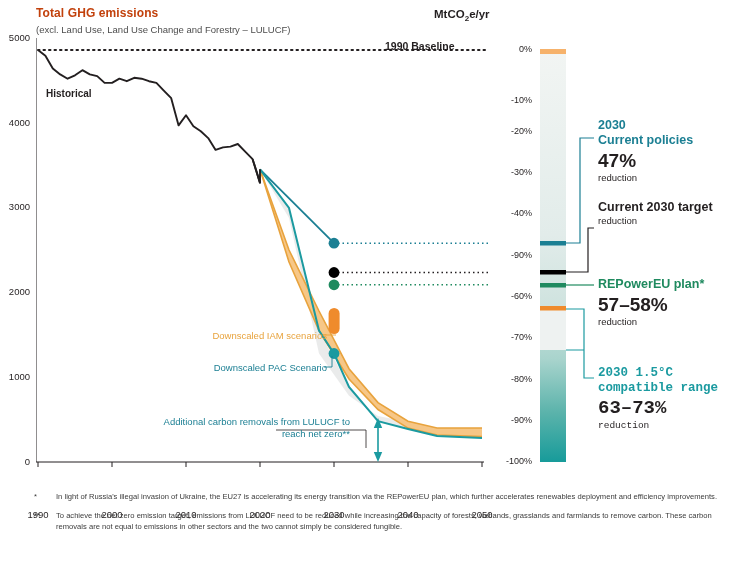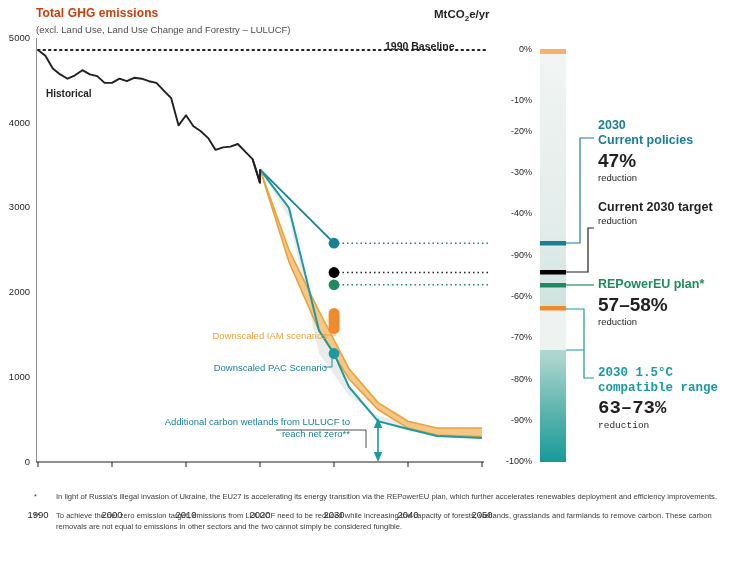--- a/index.html
+++ b/index.html
@@ -174,21 +174,21 @@
     <div class="xlabel" style="left:202px;top:432px;">2020</div>
     <div class="xlabel" style="left:276px;top:432px;">2030</div>
     <div class="xlabel" style="left:350px;top:432px;">2040</div>
     <div class="xlabel" style="left:424px;top:432px;">2050</div>
   </div>
 
   <div class="ann ann-hist">Historical</div>
   <div class="ann ann-baseline">1990 Baseline</div>
   <div class="ann ann-iam">Downscaled IAM scenarios</div>
   <div class="ann ann-pac">Downscaled PAC Scenario</div>
-  <div class="ann ann-lulucf">Additional carbon wetlands from LULUCF to reach net zero**</div>
+  <div class="ann ann-lulucf">Additional carbon removals from LULUCF to reach net zero**</div>
 
   <div class="bar-area">
     <svg width="120" height="432" viewBox="0 0 120 432">
       <defs>
         <linearGradient id="pctgrad" x1="0" y1="0" x2="0" y2="1">
           <stop offset="0%" stop-color="#f2f5f3"></stop>
           <stop offset="45%" stop-color="#e2ecea"></stop>
           <stop offset="62%" stop-color="#cfe3df"></stop>
           <stop offset="75%" stop-color="#a9d4cd"></stop>
           <stop offset="88%" stop-color="#5bb3ab"></stop>

